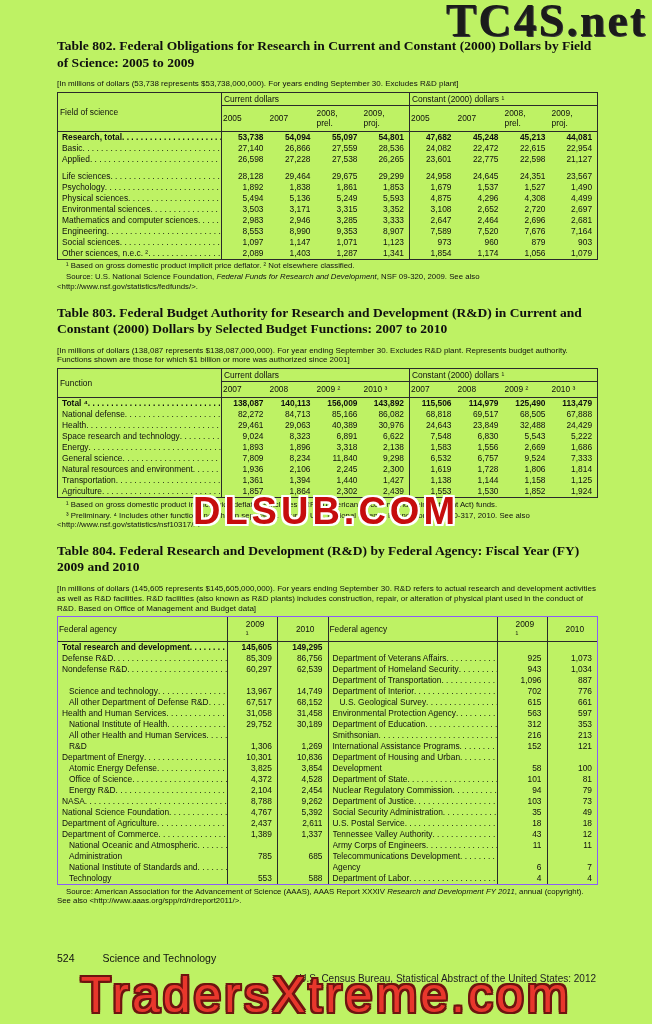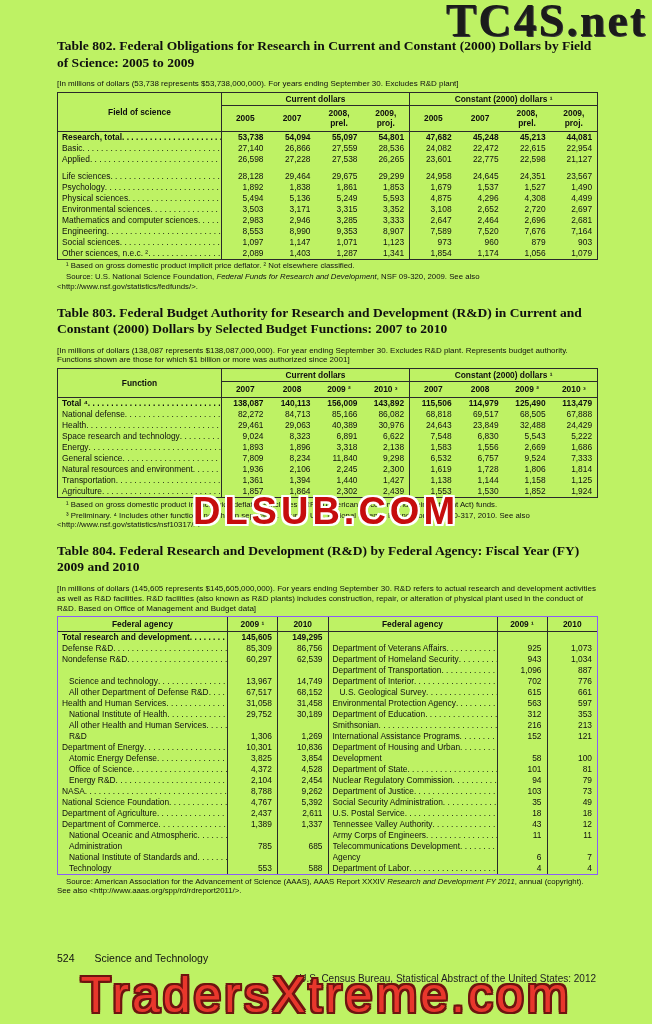--- a/index.html
+++ b/index.html
@@ -3,46 +3,46 @@
 <meta charset="utf-8">
 <style>
   html,body{margin:0;padding:0;background:#ffffff;}
   .page{position:relative;width:652px;height:1024px;background:#bef264;overflow:hidden;
         font-family:"Liberation Sans",sans-serif;color:#0f0f0f;}
   .content{position:absolute;left:57px;top:38px;width:541px;}
   .sec{margin-bottom:13px;}
   .title{font-family:"Liberation Serif",serif;font-weight:700;font-size:13.5px;line-height:16.5px;margin:0 0 4px 0;}
   .note{font-size:8px;line-height:9.8px;margin:8px 0 3px 0;}
   table.stat{width:100%;border-collapse:collapse;table-layout:fixed;border:1px solid #2a2a2a;}
-  .stat th{font-weight:700;text-align:center;padding:1px 2px;font-size:8.4px;line-height:10px;}
+  .stat th{font-weight:400;text-align:left;padding:1px 2px;font-size:8.4px;line-height:10px;}
   .stat thead{border-bottom:1px solid #2a2a2a;}
   .stat .grp{border-bottom:1px solid #2a2a2a;}
   .stat .yr{white-space:pre-line;vertical-align:middle;padding:2px 1px 3px;}
   .stat .stub{vertical-align:middle;}
   .stat .stub2{vertical-align:middle;padding:2px 1px;}
-  .stat .yr2{vertical-align:middle;padding:2px 1px;}
+  .stat .yr2{vertical-align:middle;padding:2px 18px;}
   .gb{border-left:1px solid #2a2a2a;}
   .stat td{font-size:8.4px;line-height:11px;padding:0;vertical-align:bottom;}
   td.val{text-align:right;padding:0 5px 0 0;}
   td.lbl{padding:0 0 0 4px;}
   .lw{display:flex;overflow:hidden;}
   .t{white-space:pre-line;}
   .dots{flex:1 1 6px;min-width:4px;overflow:hidden;white-space:nowrap;}
   .dots::after{content:" . . . . . . . . . . . . . . . . . . . . . . . . . . . . . . . . . . . . . . . . . . . . . . . . . . . .";}
   .b{font-weight:700;}
   td.ind .lw{padding-left:7px;}
   tr.sp td{height:6px;line-height:6px;}
   tr.sp.tallsp td{height:11px;line-height:11px;}
   .fn{font-size:7.8px;line-height:9.6px;margin:1.5px 0 0 0;text-indent:9px;}
   .fn i{font-style:italic;}
   .t804box{display:flex;border:1px solid #8b5cf6;align-items:stretch;}
   table.half{border:none;flex:0 0 50%;width:50%;}
   table.rightT{border-left:1px solid #2a2a2a;}
   .page-footer{position:absolute;left:57px;top:952px;font-size:10.5px;color:#111;}
-  .page-footer .num{margin-right:20px;}
+  .page-footer .num{margin-right:28px;}
   .imprint{position:absolute;right:56px;top:973px;font-size:10px;color:#222;}
   .wm-top{position:absolute;top:-6px;right:5px;font-family:"Liberation Serif",serif;font-weight:700;
           font-size:46px;letter-spacing:2px;color:#1b1b1b;text-shadow:1px 1px 0 #3c3c3c;white-space:nowrap;}
   .wm-mid{position:absolute;top:490px;left:50%;transform:translateX(-50%);font-weight:700;font-size:38px;
           letter-spacing:4px;color:#c60d0d;white-space:nowrap;z-index:5;
           text-shadow:-2px -2px 0 #fff,2px -2px 0 #fff,-2px 2px 0 #fff,2px 2px 0 #fff,-2px 0 0 #fff,2px 0 0 #fff,0 -2px 0 #fff,0 2px 0 #fff;}
   .wm-bot{position:absolute;top:966px;left:50%;transform:translateX(-50%);font-weight:400;font-size:50px;
           letter-spacing:3px;color:#e8372c;white-space:nowrap;z-index:5;
           text-shadow:-2px -2px 0 #6d1410,2px -2px 0 #6d1410,-2px 2px 0 #6d1410,2px 2px 0 #6d1410,-2px 0 0 #6d1410,2px 0 0 #6d1410,0 -2px 0 #6d1410,0 2px 0 #6d1410;}
 </style>

